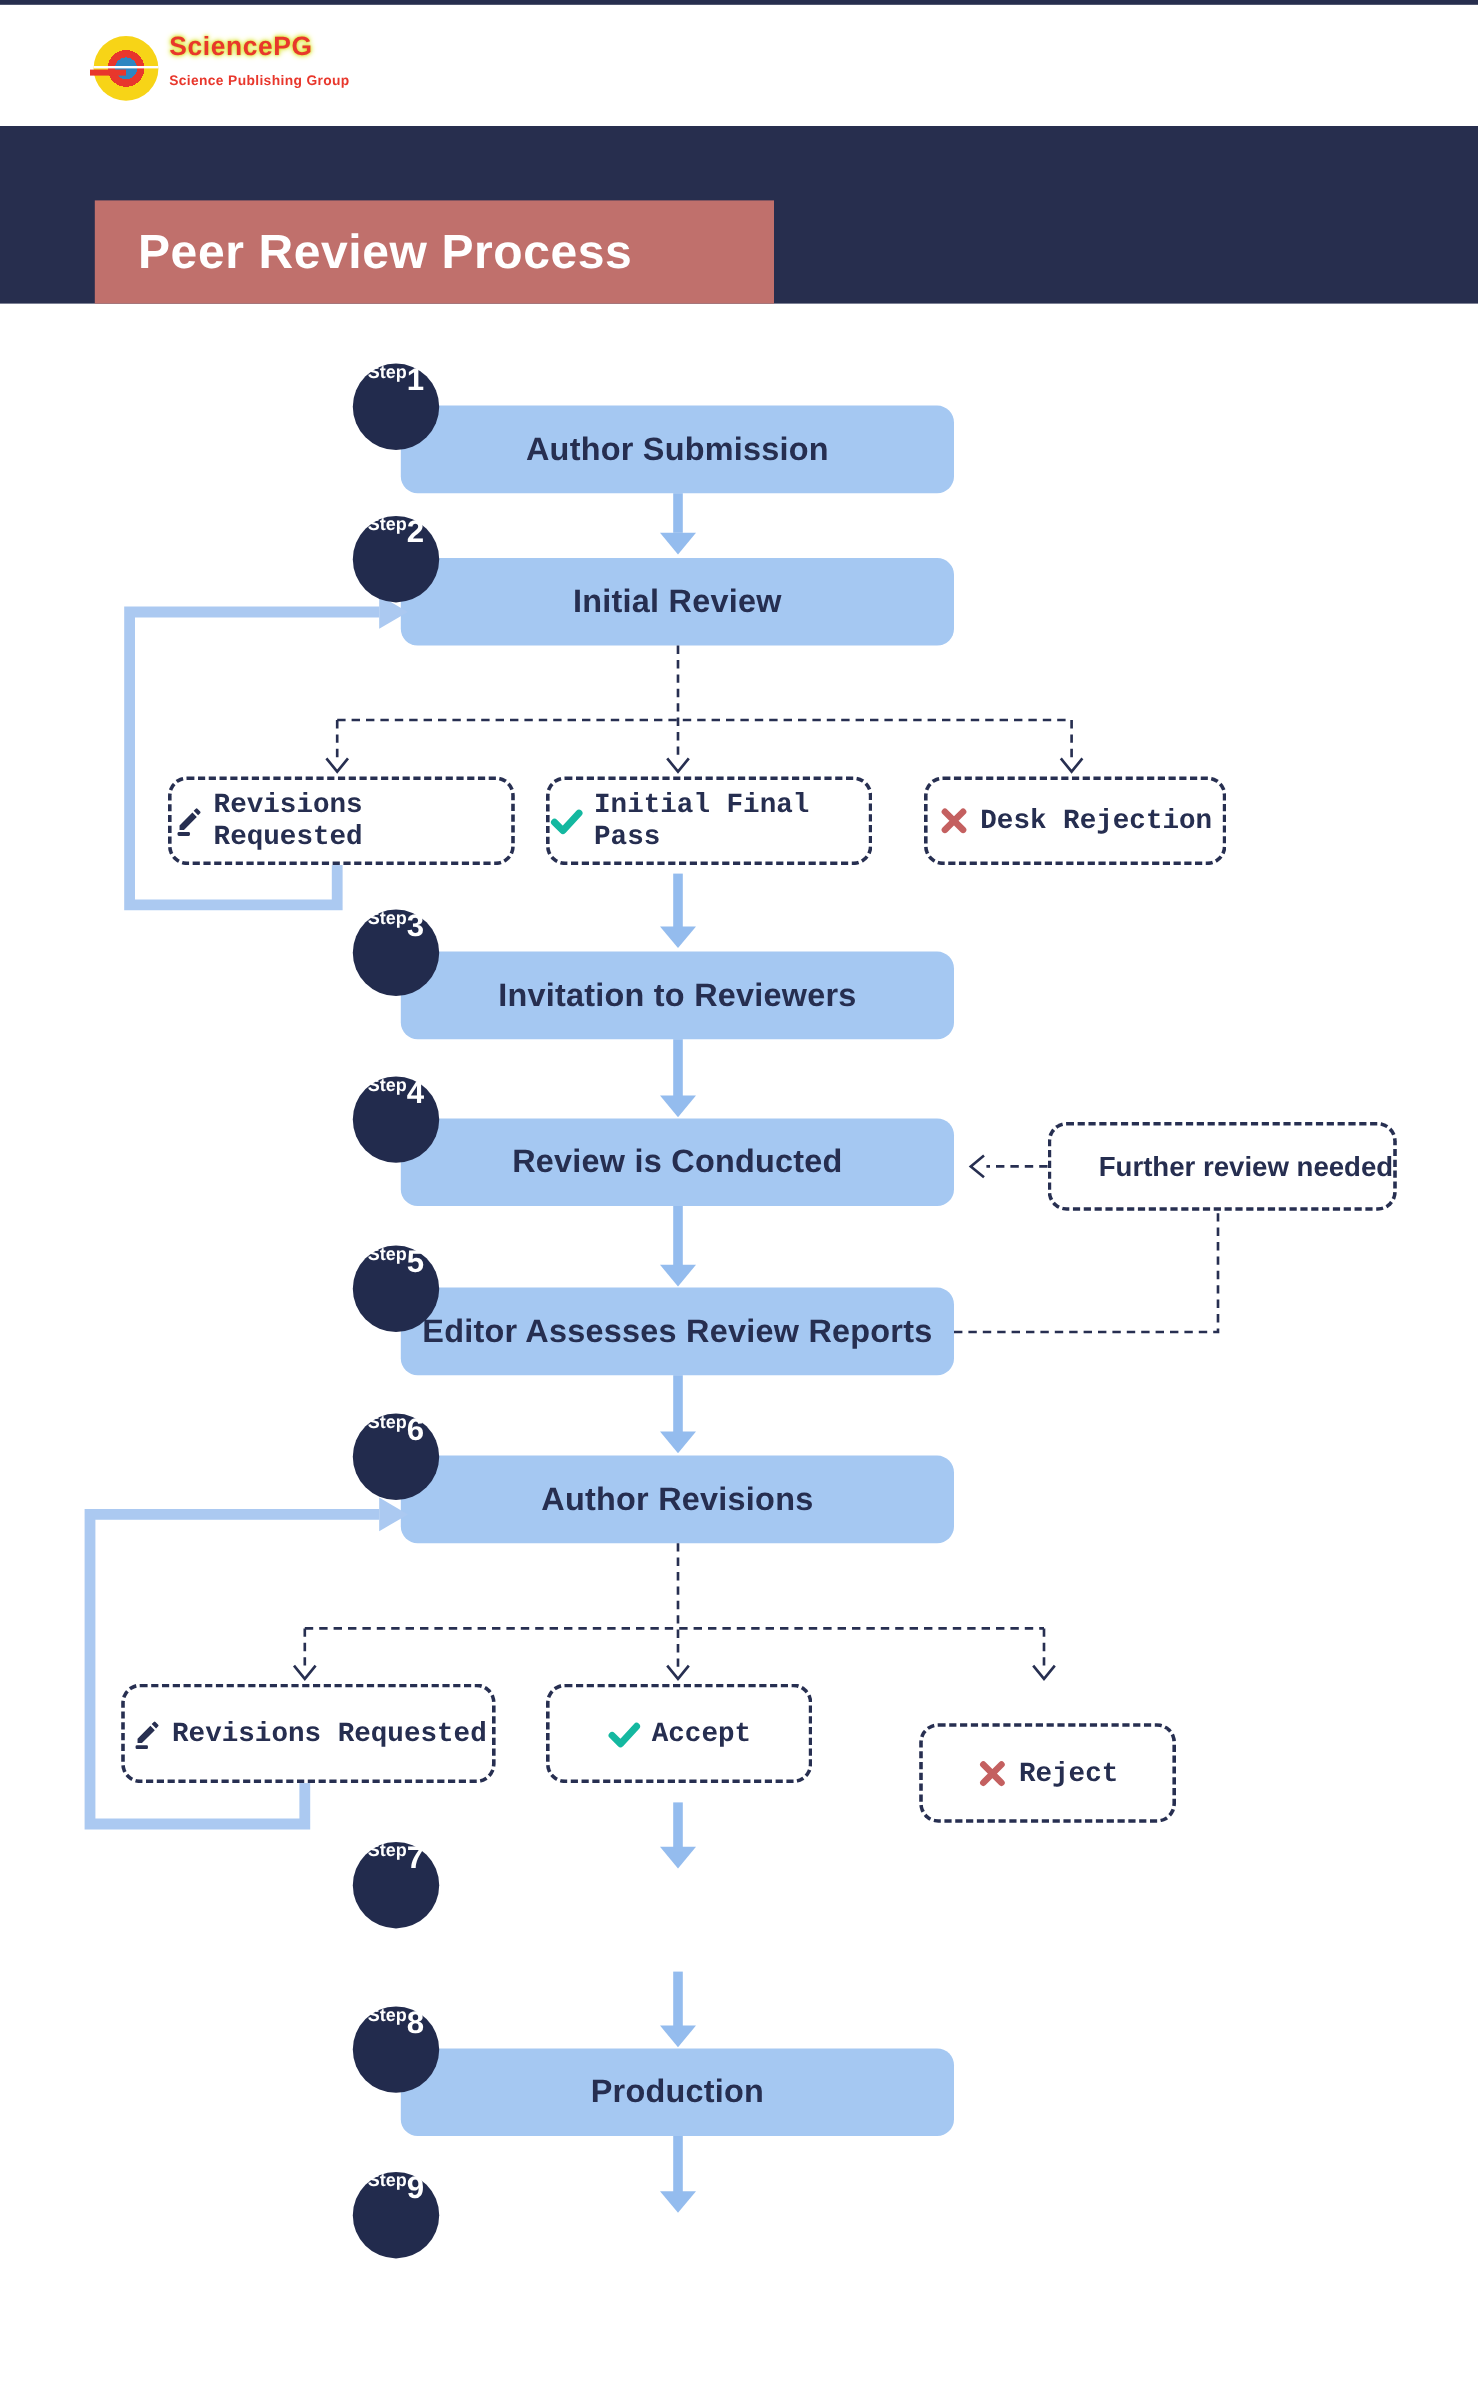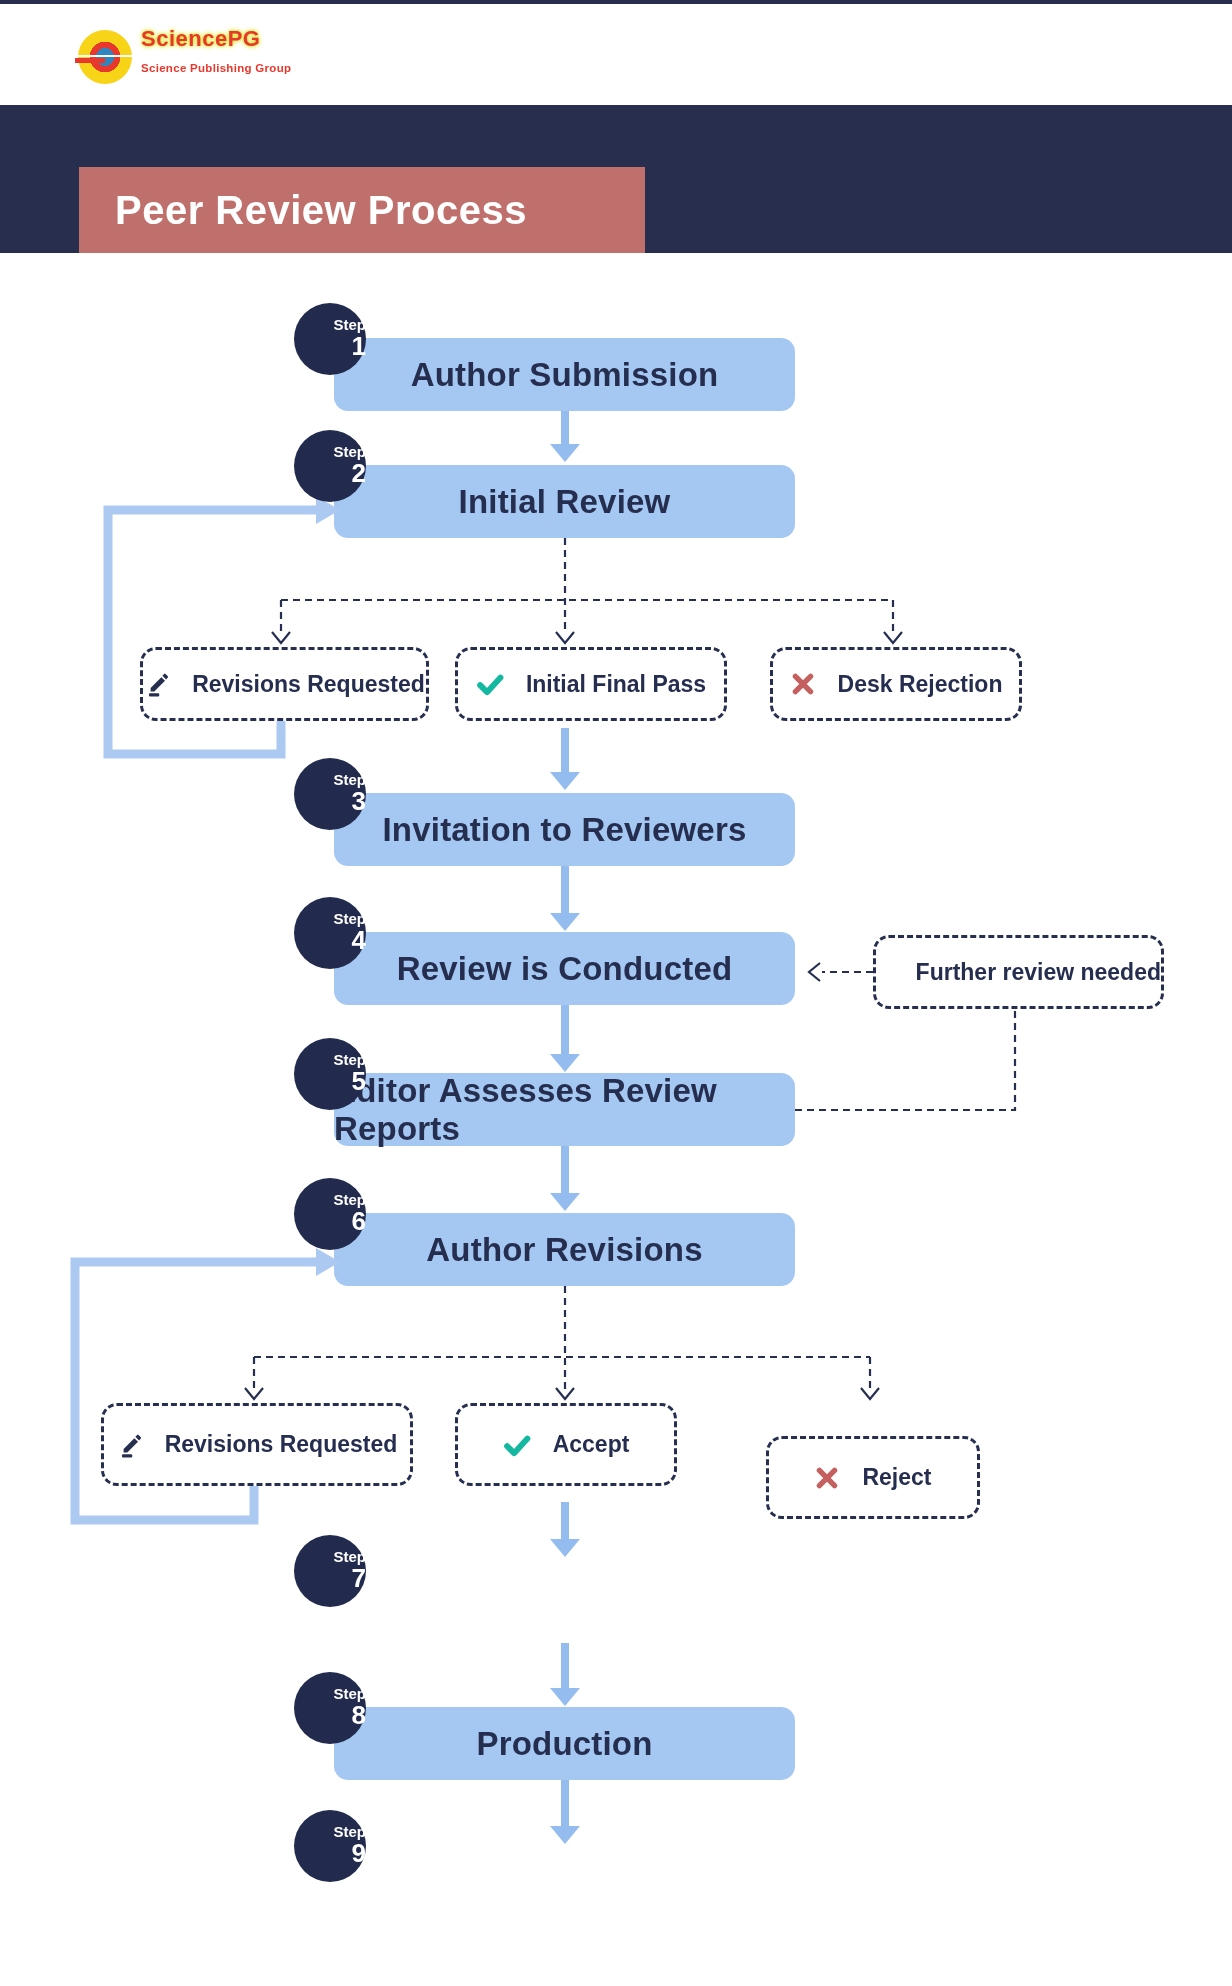--- a/index.html
+++ b/index.html
@@ -36,33 +36,33 @@
     position:absolute;left:79px;top:167px;width:566px;height:86px;background:#c0706c;
     display:flex;align-items:center;
   }
   .title-box h1{
     margin:0 0 0 36px;color:#ffffff;font-size:40px;font-weight:bold;letter-spacing:.5px;
   }
   
   .step-box{
     position:absolute;left:334px;width:461px;height:73px;background:#a5c8f2;
     border-radius:14px;display:flex;align-items:center;justify-content:center;
-    color:#262e50;font-size:33px;font-weight:bold;letter-spacing:.2px;
+    color:#262e50;font-size:27px;font-weight:bold;letter-spacing:.2px;
   }
   .step-badge{
     position:absolute;width:72px;height:72px;border-radius:50%;background:#222b4d;
-    left:294px;display:flex;flex-direction:column;align-items:flex-end;justify-content:center;
+    left:294px;display:flex;flex-direction:row;align-items:flex-start;justify-content:center;
     color:#ffffff;line-height:1.05;z-index:3;
   }
   .step-badge .w{font-size:15px;font-weight:bold;}
   .step-badge .n{font-size:26px;font-weight:bold;}
   .branch-box{
     position:absolute;background:#ffffff;border:3px dashed #272f51;border-radius:16px;
-    display:flex;align-items:center;justify-content:center;gap:22px;
-    color:#262e50;font-size:23px;font-weight:bold;z-index:2;
+    display:flex;align-items:center;justify-content:center;gap:9px;
+    color:#262e50;font-size:23px;font-weight:bold;z-index:2;font-family:Liberation Mono, monospace;
   }
   .branch-box .ic{display:flex;align-items:center;}
   .note-box{
     position:absolute;left:873px;top:935px;width:285px;height:68px;
     background:#ffffff;border:3px dashed #272f51;border-radius:16px;
     display:flex;align-items:center;justify-content:flex-end;
     color:#262e50;font-size:23px;font-weight:bold;z-index:2;
   }
   svg.wires{position:absolute;left:0;top:0;z-index:1;}
 </style>

